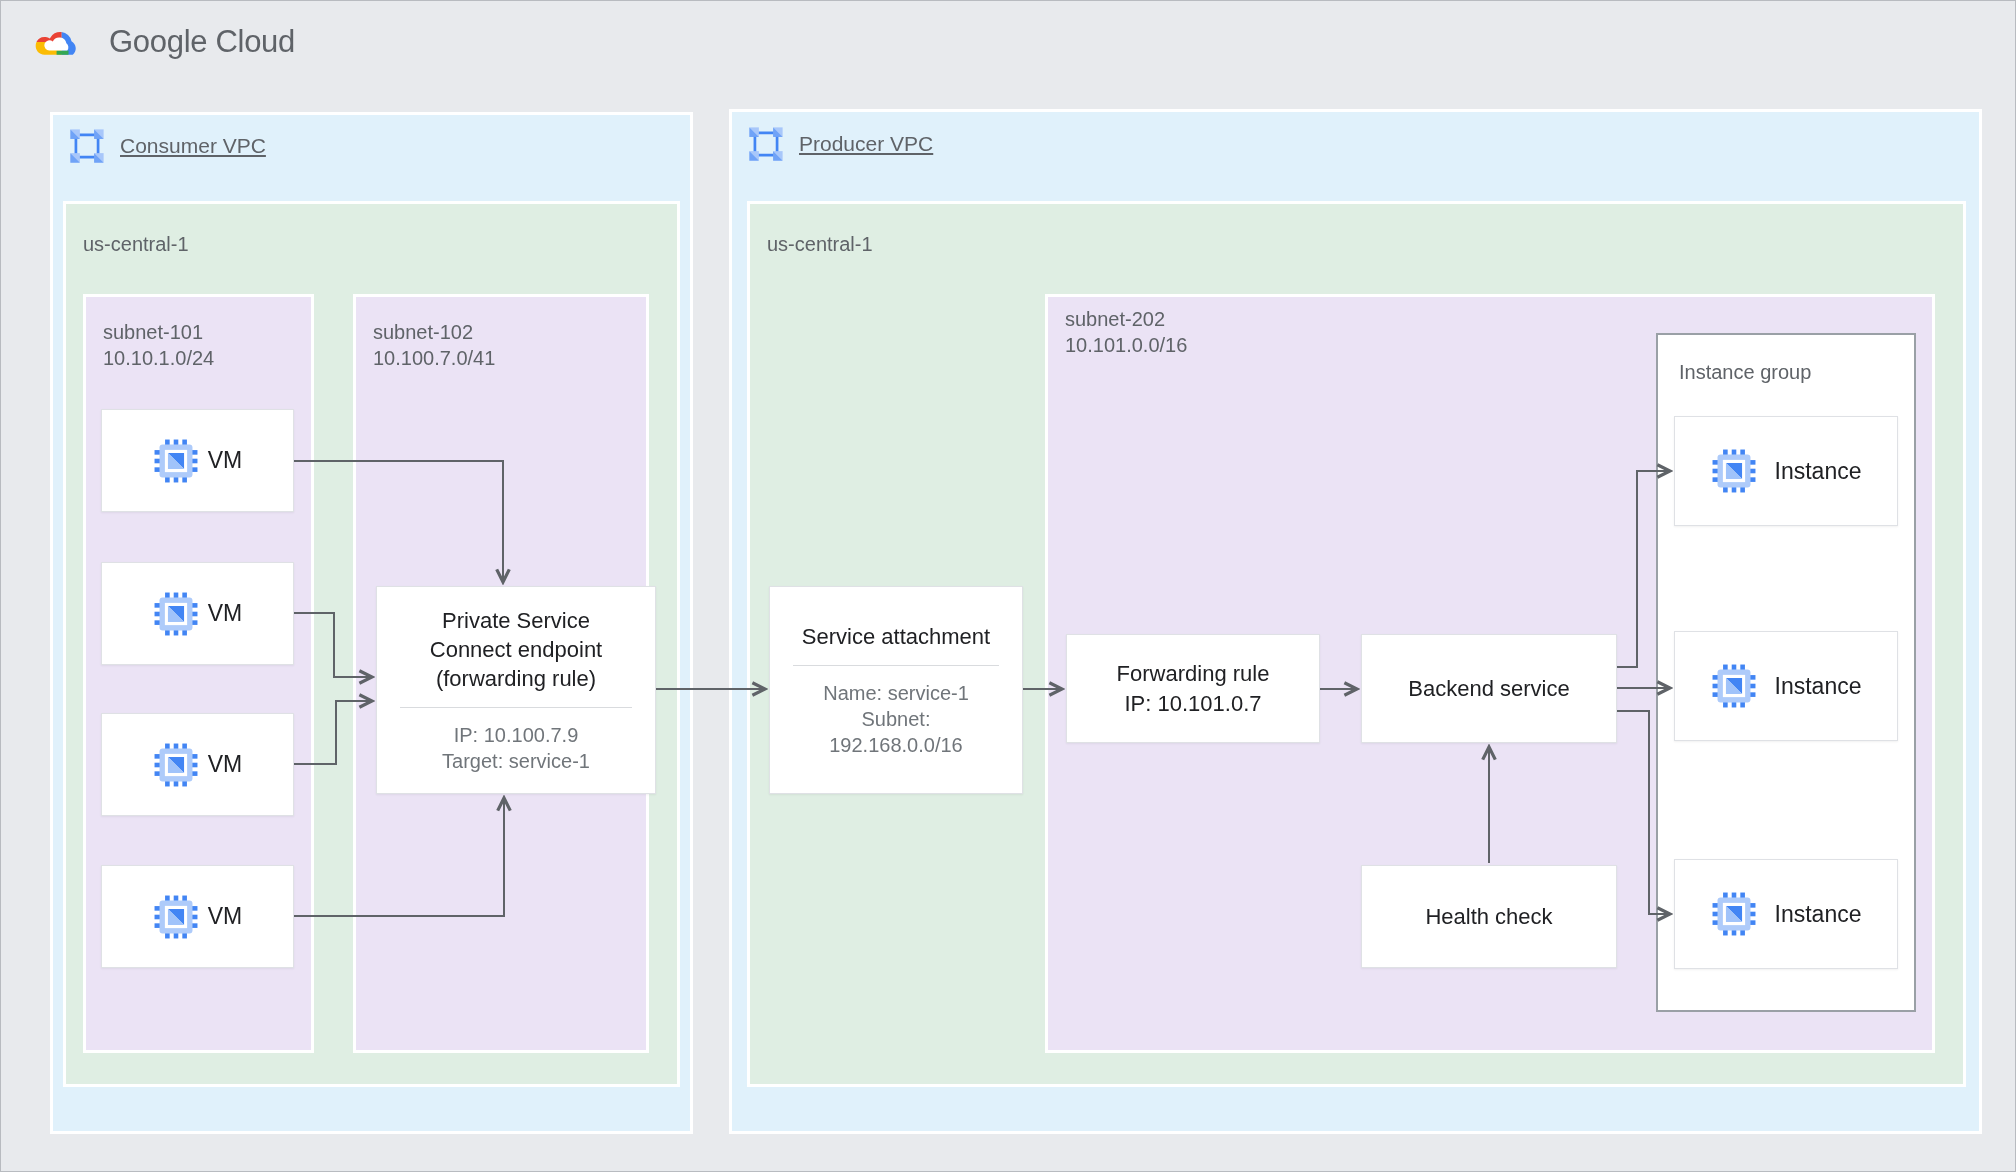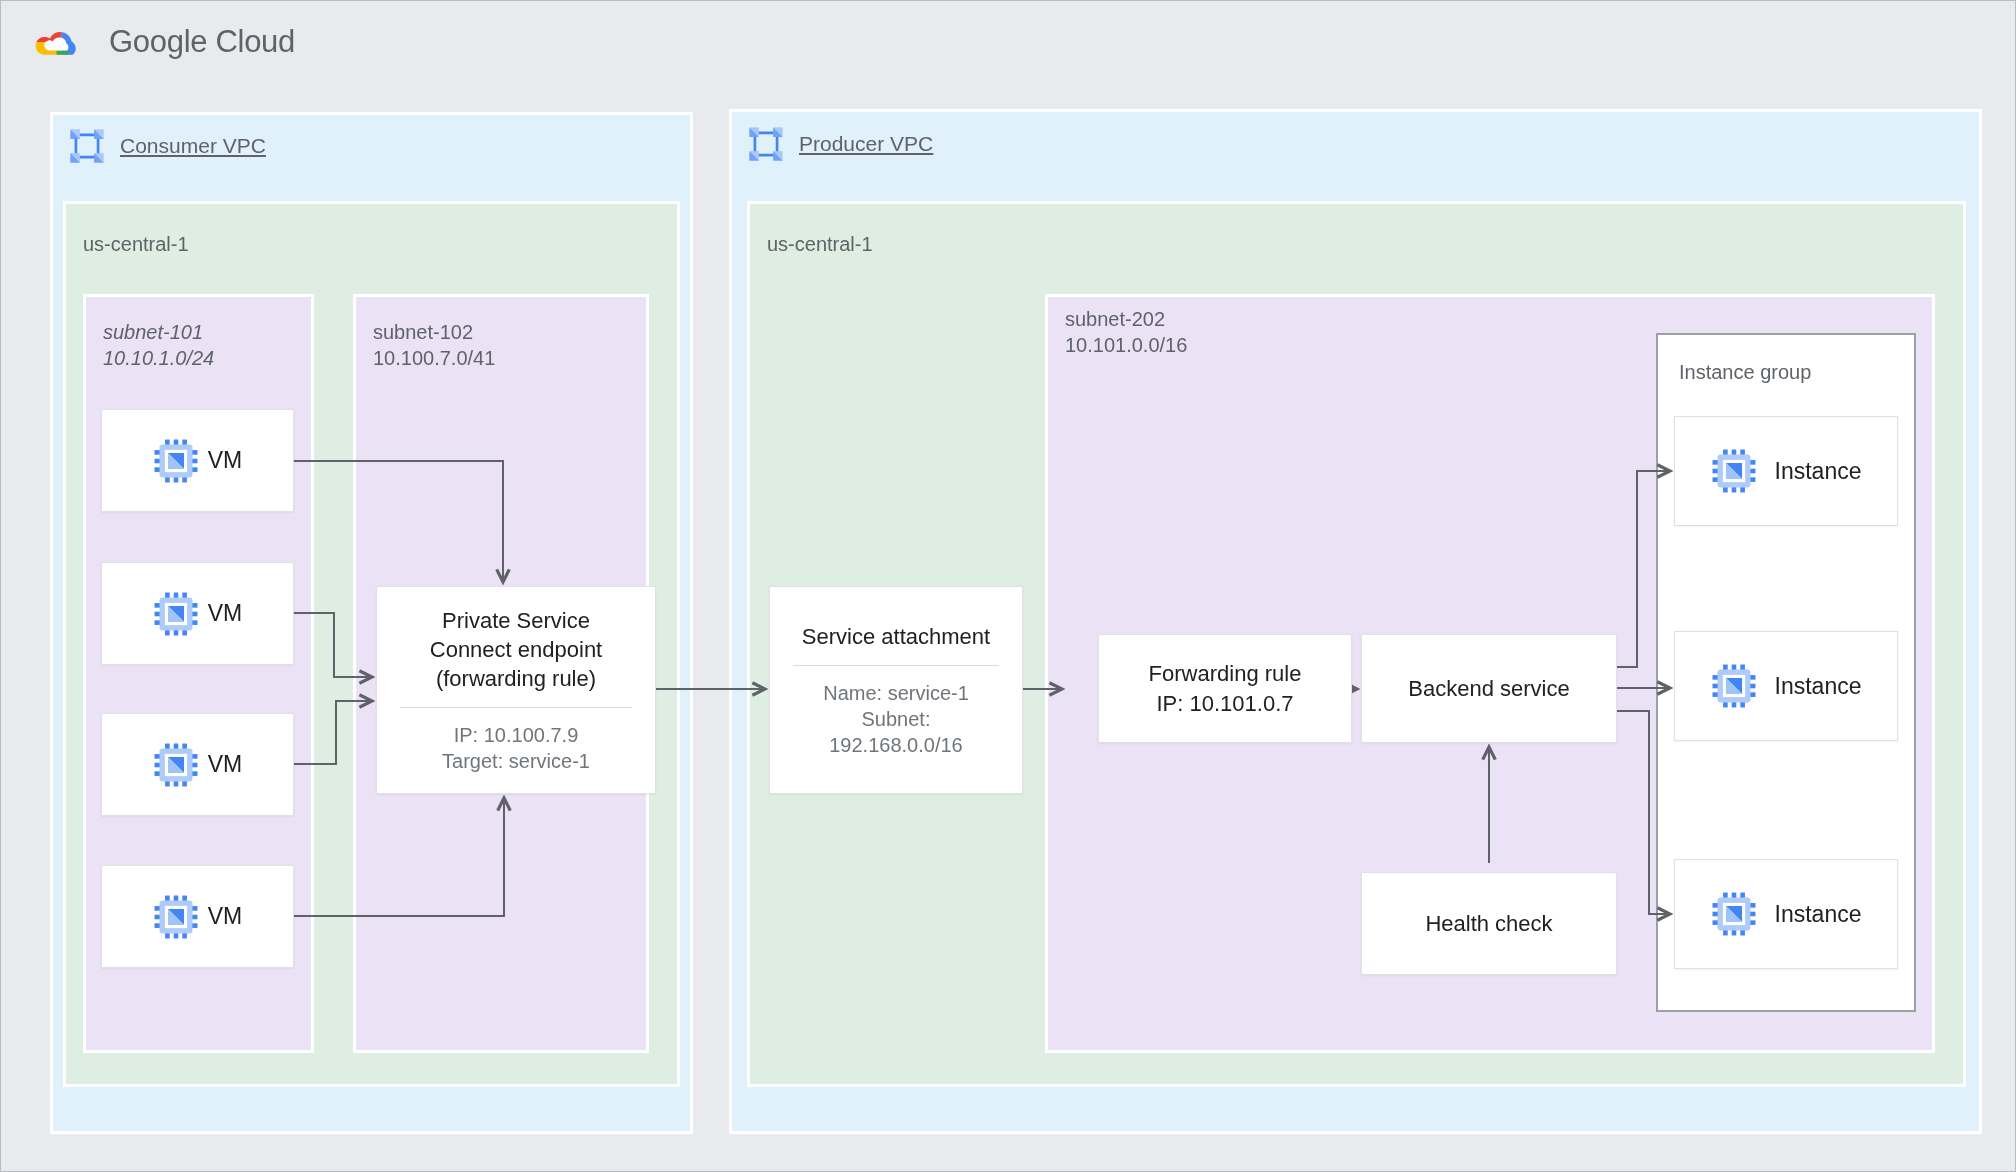--- a/index.html
+++ b/index.html
@@ -68,21 +68,21 @@
           <path d="M16.5 22.5 L16.5 16.5 L22.5 22.5 Z" fill="#4285F4" opacity="0.55"></path>
       </g>
     </svg>
     <span class="hdr-label">Consumer VPC</span>
   </div>
 
   <div class="region" style="left:62px;top:200px;width:617px;height:886px;"></div>
   <div class="zone-label" style="left:82px;top:230px;">us-central-1</div>
 
   <div class="subnet" style="left:82px;top:293px;width:231px;height:759px;"></div>
-  <div class="zone-label" style="left:102px;top:318px;font-style:italic;">
+  <div class="zone-label" style="left:102px;top:318px;">
     <span>subnet-101</span><br>
     <span>10.10.1.0/24</span>
   </div>
 
   <div class="subnet" style="left:352px;top:293px;width:296px;height:759px;"></div>
   <div class="zone-label" style="left:372px;top:318px;">
     <span>subnet-102</span><br>
     <span>10.100.7.0/41</span>
   </div>
 
@@ -250,32 +250,32 @@
   <div class="node" style="left:768px;top:585px;width:254px;height:208px;">
     <div class="node-title">Service attachment</div>
     <div class="divider"></div>
     <div class="node-detail">
       <span>Name: service-1</span><br>
       <span>Subnet:</span><br>
       <span>192.168.0.0/16</span>
     </div>
   </div>
 
-  <div class="node" style="left:1097px;top:633px;width:254px;height:109px;">
+  <div class="node" style="left:1065px;top:633px;width:254px;height:109px;">
     <div class="node-title">
       <span>Forwarding rule</span><br>
       <span>IP: 10.101.0.7</span>
     </div>
   </div>
 
   <div class="node" style="left:1360px;top:633px;width:256px;height:109px;">
     <div class="node-title">Backend service</div>
   </div>
 
-  <div class="node" style="left:1360px;top:864px;width:256px;height:103px;margin-top:7px;">
+  <div class="node" style="left:1360px;top:864px;width:256px;height:103px;">
     <div class="node-title">Health check</div>
   </div>
 
   <div class="node" style="left:1673px;top:415px;width:224px;height:110px;">
     <div class="chip-row" style="gap:18px;">
       <svg width="46" height="46" viewBox="0 0 24 24">
         <g fill="#4285F4">
           <rect x="6.3" y="0.8" width="2.4" height="3.2"></rect>
             <rect x="10.8" y="0.8" width="2.4" height="3.2"></rect>
             <rect x="15.3" y="0.8" width="2.4" height="3.2"></rect>

